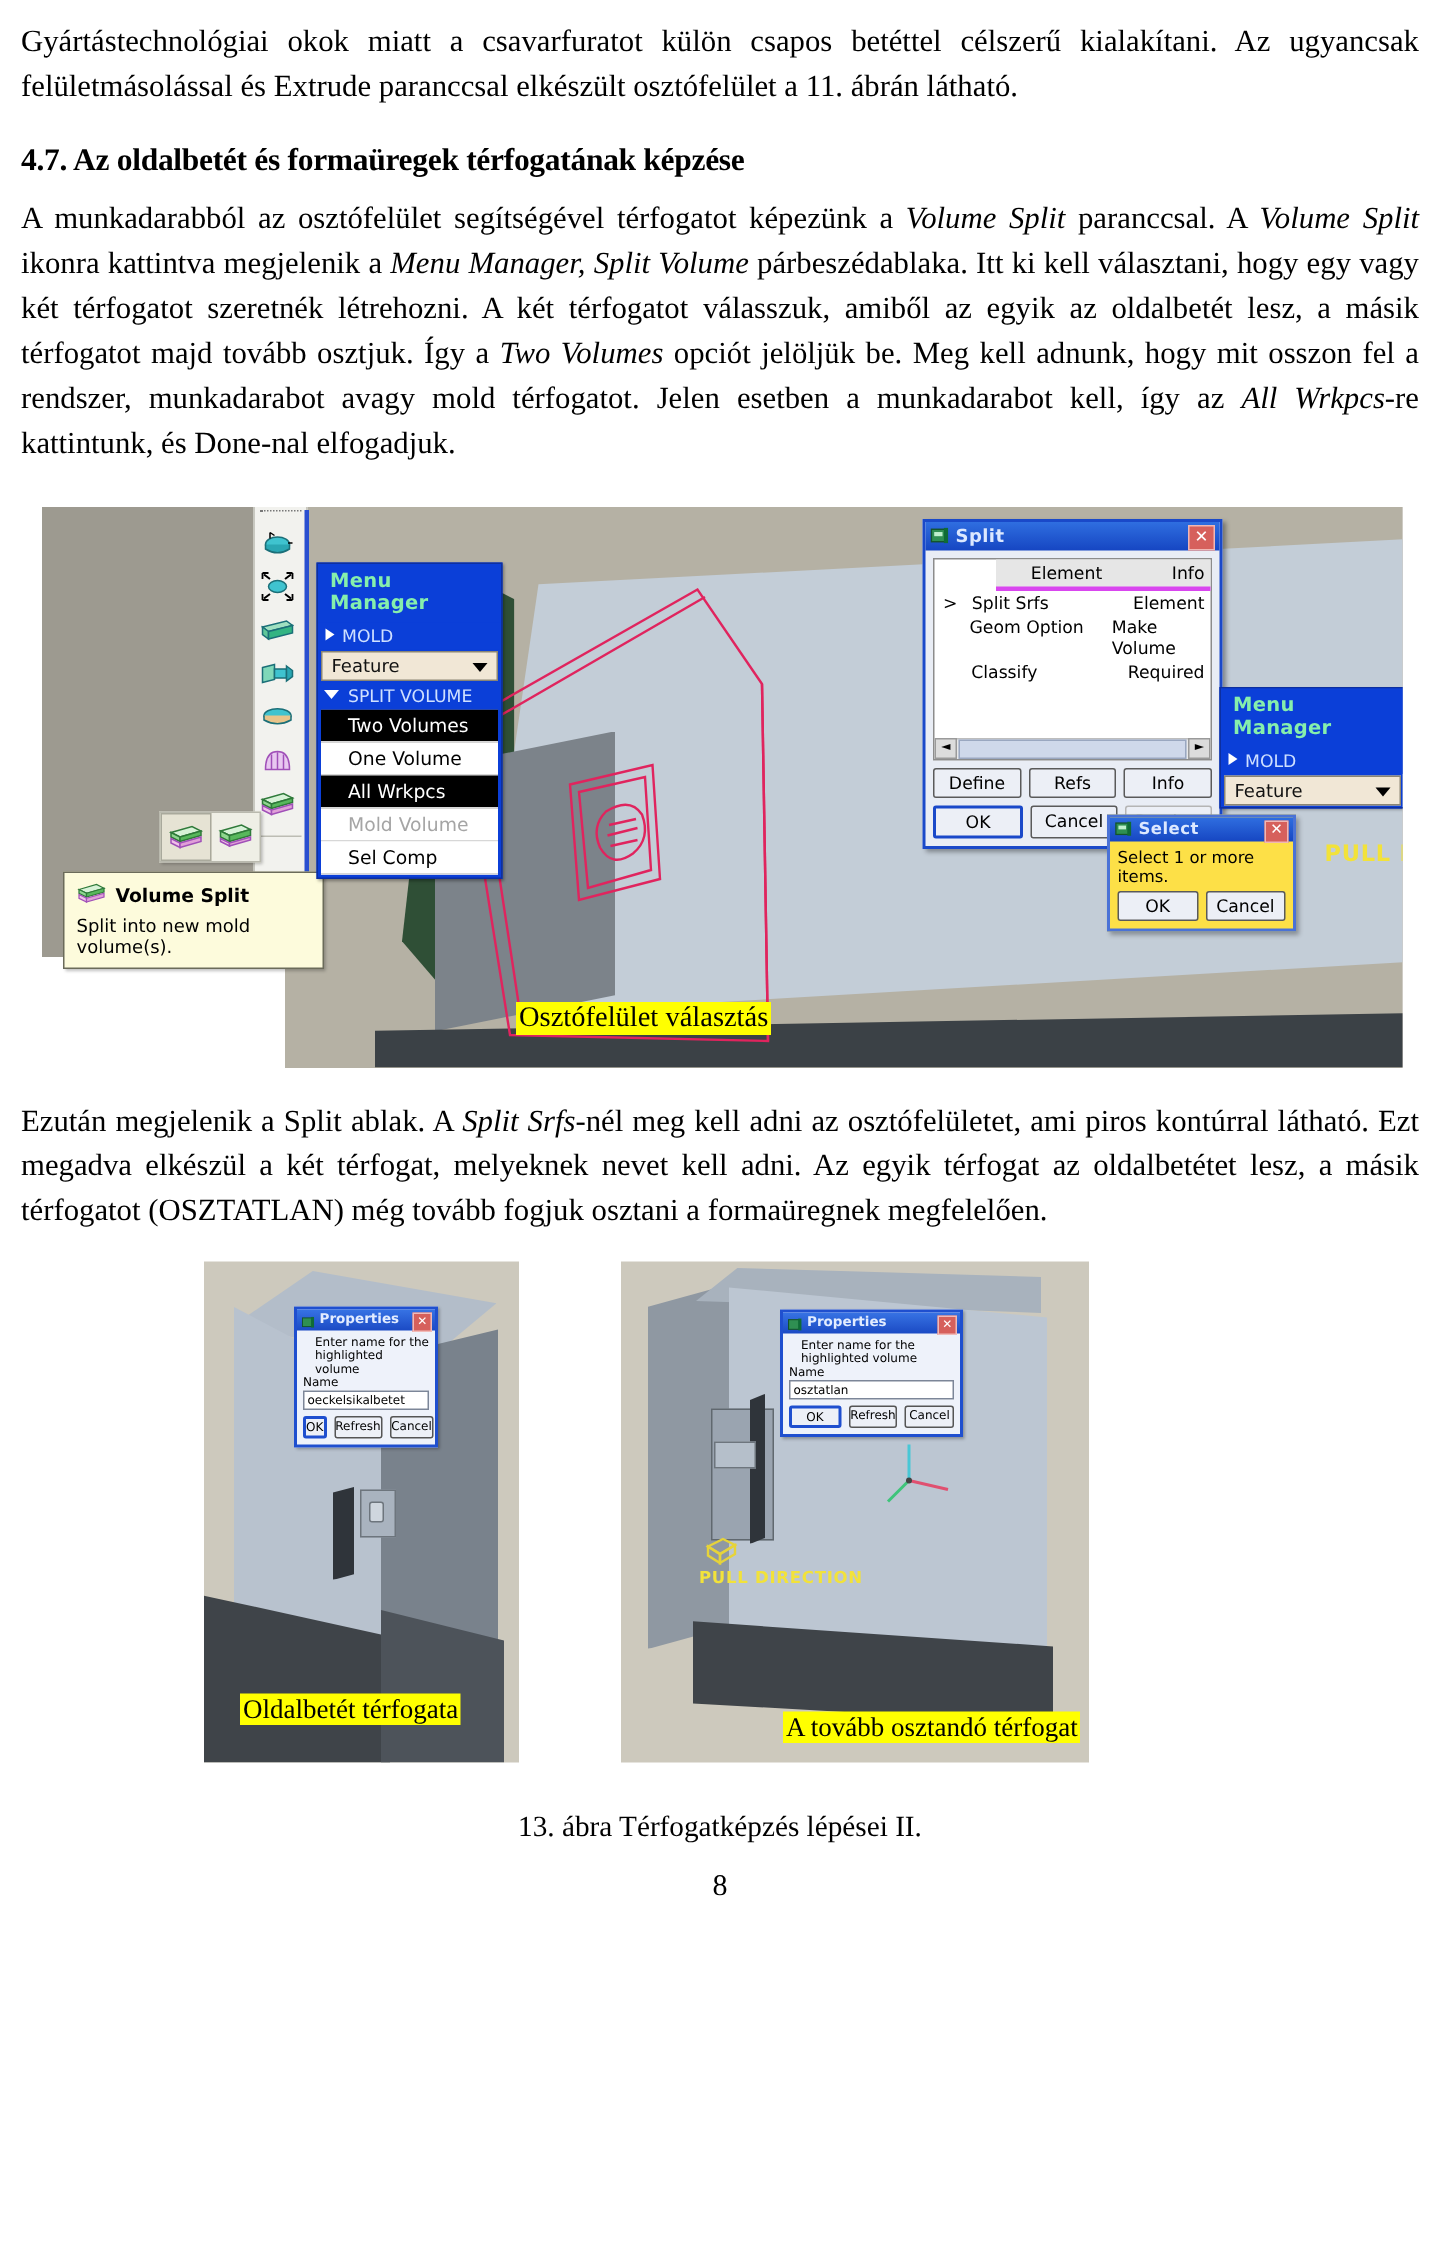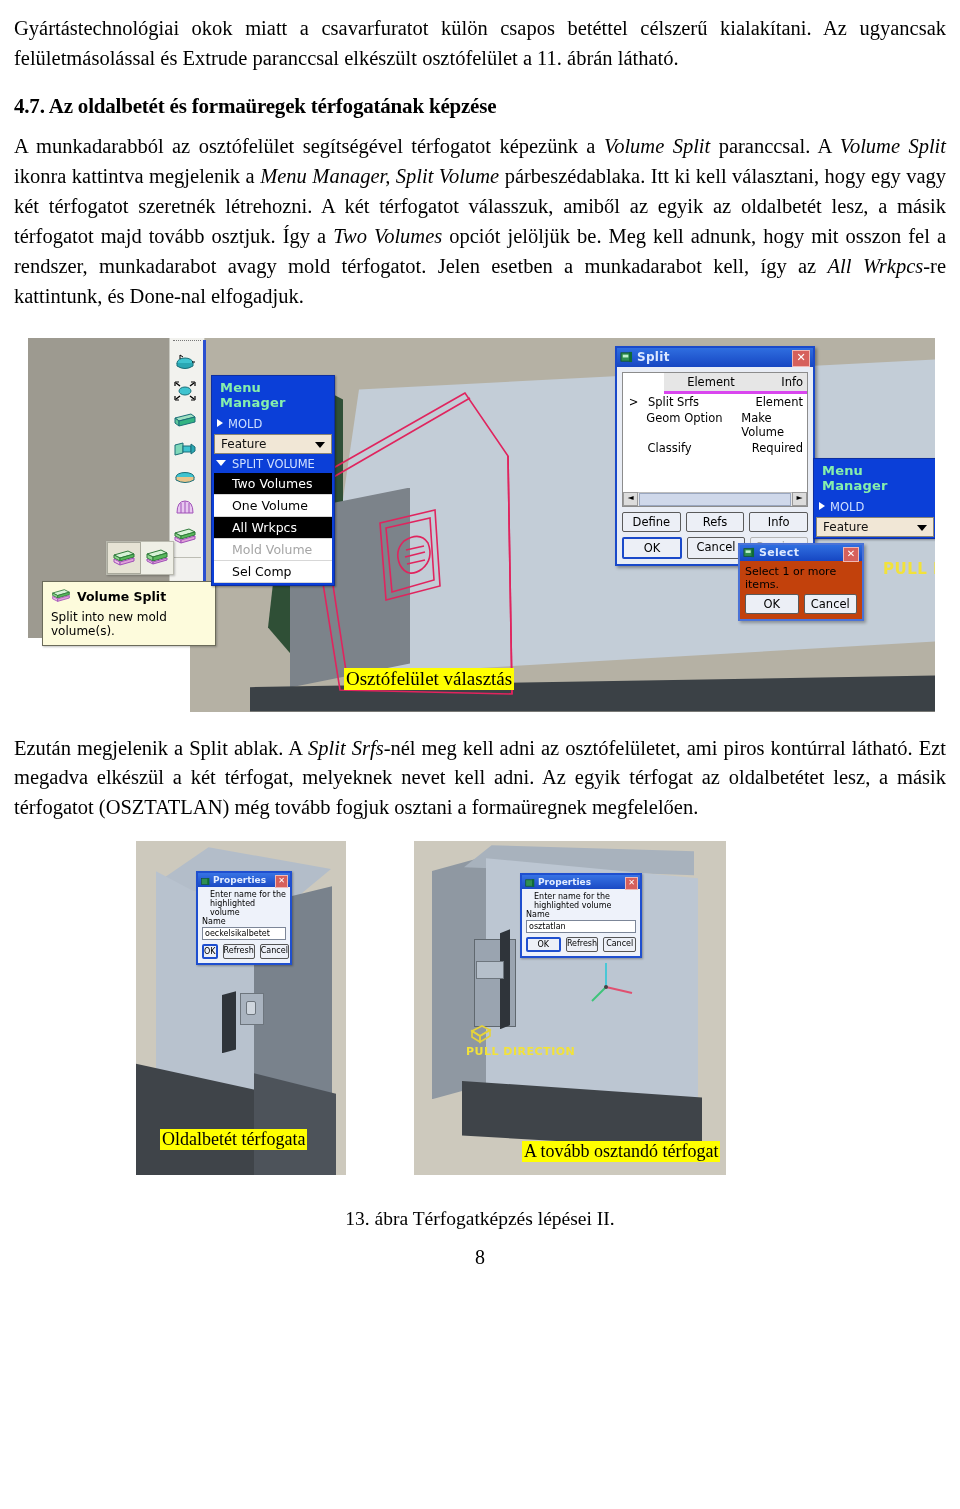--- a/index.html
+++ b/index.html
@@ -143,21 +143,21 @@
   .sb .th{flex:1;height:11px;background:#cfd8ea;border:1px solid #9aa7c0;margin:0 1px;}
   .btnrow{display:flex;gap:5px;margin-top:5px;}
   .btn{
     flex:1;text-align:center;font-size:11.5px;padding:2px 0;background:#eceff6;
     border:1px solid #5a5a5a;border-radius:2px;
   }
   .btn.def{border:2px solid #1a49c9;}
   .btn.dis{color:#a8a8a8;border-color:#b5b5b5;}
 
   
-  .seldlg{position:absolute;background:#c2410c;border:2px solid #4a72d6;box-shadow:2px 2px 3px rgba(0,0,0,.3);
+  .seldlg{position:absolute;background:#fde047;border:2px solid #4a72d6;box-shadow:2px 2px 3px rgba(0,0,0,.3);
     font-family:"DejaVu Sans","Liberation Sans",sans-serif;}
   .seldlg .msg{font-size:11px;padding:4px 5px 3px 5px;}
 
   .pull{
     position:absolute;color:#f2e23a;font-family:"DejaVu Sans","Liberation Sans",sans-serif;
     font-weight:bold;font-size:15px;letter-spacing:.5px;white-space:nowrap;
   }
   .yhl{
     position:absolute;background:#ffff00;color:#000;
     font-family:"Liberation Serif","DejaVu Serif",serif;font-size:19px;padding:0 2px;white-space:nowrap;

